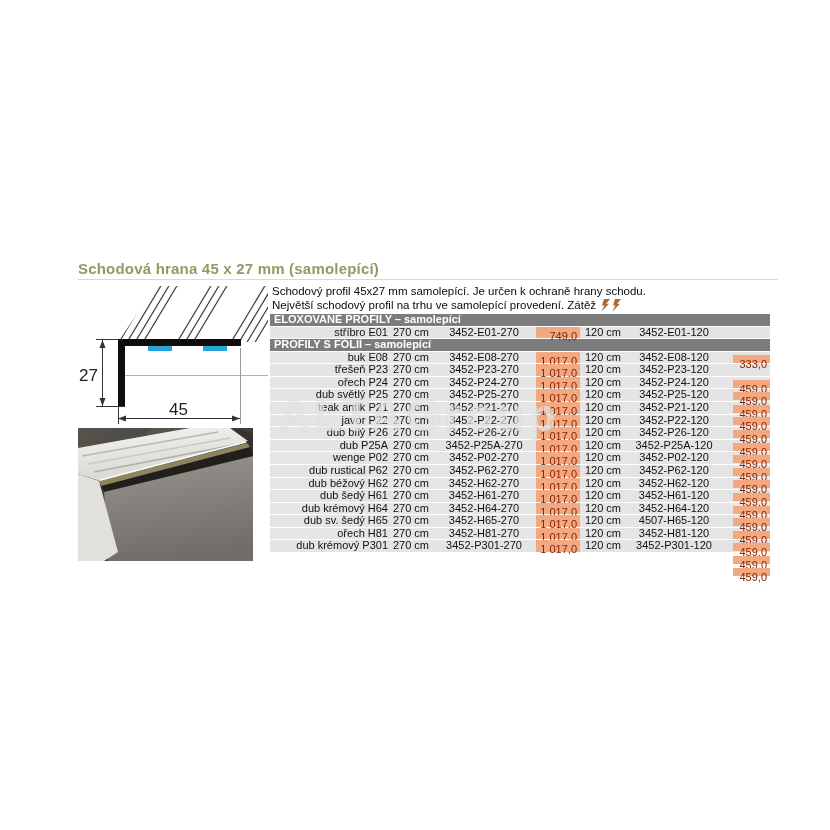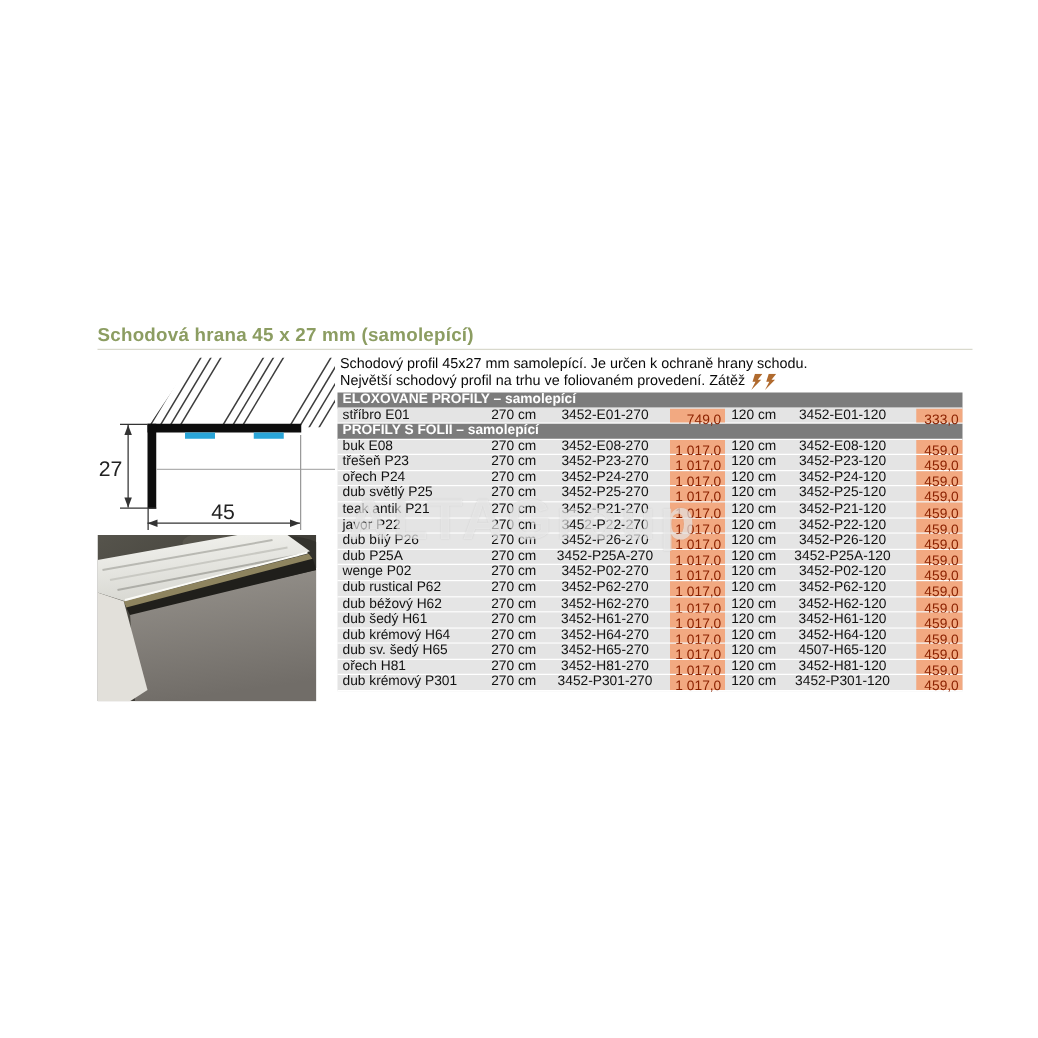--- a/index.html
+++ b/index.html
@@ -30,31 +30,31 @@
     background:#7c7c7c; color:#fff; font-weight:bold; font-size:11px;
     line-height:11.3px; padding-left:4px; white-space:nowrap; overflow:hidden;
   }
   .t-row{
     height:12.58px; box-sizing:border-box; border-bottom:1px solid #fff;
     display:flex; align-items:stretch; font-size:11px; line-height:11.3px;
     background:#e4e4e4; white-space:nowrap;
   }
   .t-row.dark{ background:#e5e5e5; }
   .cell{ display:block; box-sizing:border-box; }
-  .c-name { width:118px; text-align:left;  padding-left:4px; }
+  .c-name { width:118px; text-align:right;  padding-left:4px; }
   .c-len  { width:44px;  text-align:right; padding-right:3px; }
   .c-code { width:104px; text-align:center; }
   .c-code2{ width:100px; }
   .c-price{ width:44px; display:flex; justify-content:flex-end; }
   .c-price2{ width:46px; }
   .hl{
     display:block; background:#f2a981; color:#8b2200;
     padding:4px 3px; text-align:right; width:40px; line-height:11.3px;
   }
-  .c-price2 .hl{ width:31px; }
+  .c-price2 .hl{ width:31px;margin-top:28px; }
   .watermark{
     position:absolute; left:278px; top:388px; z-index:5; pointer-events:none;
     font-size:46px; font-weight:bold; letter-spacing:3px;
     color:rgba(255,255,255,0.55); text-shadow:0 0 1px rgba(130,130,130,0.35);
   }
   svg text{ font-family:"Liberation Sans", sans-serif; }
 </style>
 </head>
 <body>
 
@@ -154,21 +154,21 @@
       <line x1="4" y1="28" x2="140" y2="4" stroke="#b9b9b3" stroke-width="1.6"></line>
       <line x1="10" y1="36" x2="152" y2="10" stroke="#c9c9c3" stroke-width="1.6"></line>
       <line x1="16" y1="44" x2="161" y2="16" stroke="#aeaea8" stroke-width="1.6"></line>
       <line x1="22" y1="52" x2="168" y2="14" stroke="#fbfbf7" stroke-width="1.5"></line>
     </svg>
   </div>
 
   <div class="description">
     <div>Schodový profil 45x27 mm samolepící. Je určen k ochraně hrany schodu.</div>
     <div class="desc-line2">
-      <span>Největší schodový profil na trhu ve foliovaném provedení. Zátěž</span>
+      <span>Největší schodový profil na trhu ve samolepící provedení. Zátěž</span>
       <span class="load-icons">
         <svg width="9" height="13" viewBox="0 0 9 13">
           <path d="M3,0 L9,0 L5.2,4.8 L8,4.8 L0,13 L3.4,6.4 L1,6.4 Z" fill="#b06a2e"></path>
         </svg>
         <svg width="9" height="13" viewBox="0 0 9 13">
           <path d="M3,0 L9,0 L5.2,4.8 L8,4.8 L0,13 L3.4,6.4 L1,6.4 Z" fill="#b06a2e"></path>
         </svg>
       </span>
     </div>
   </div>

